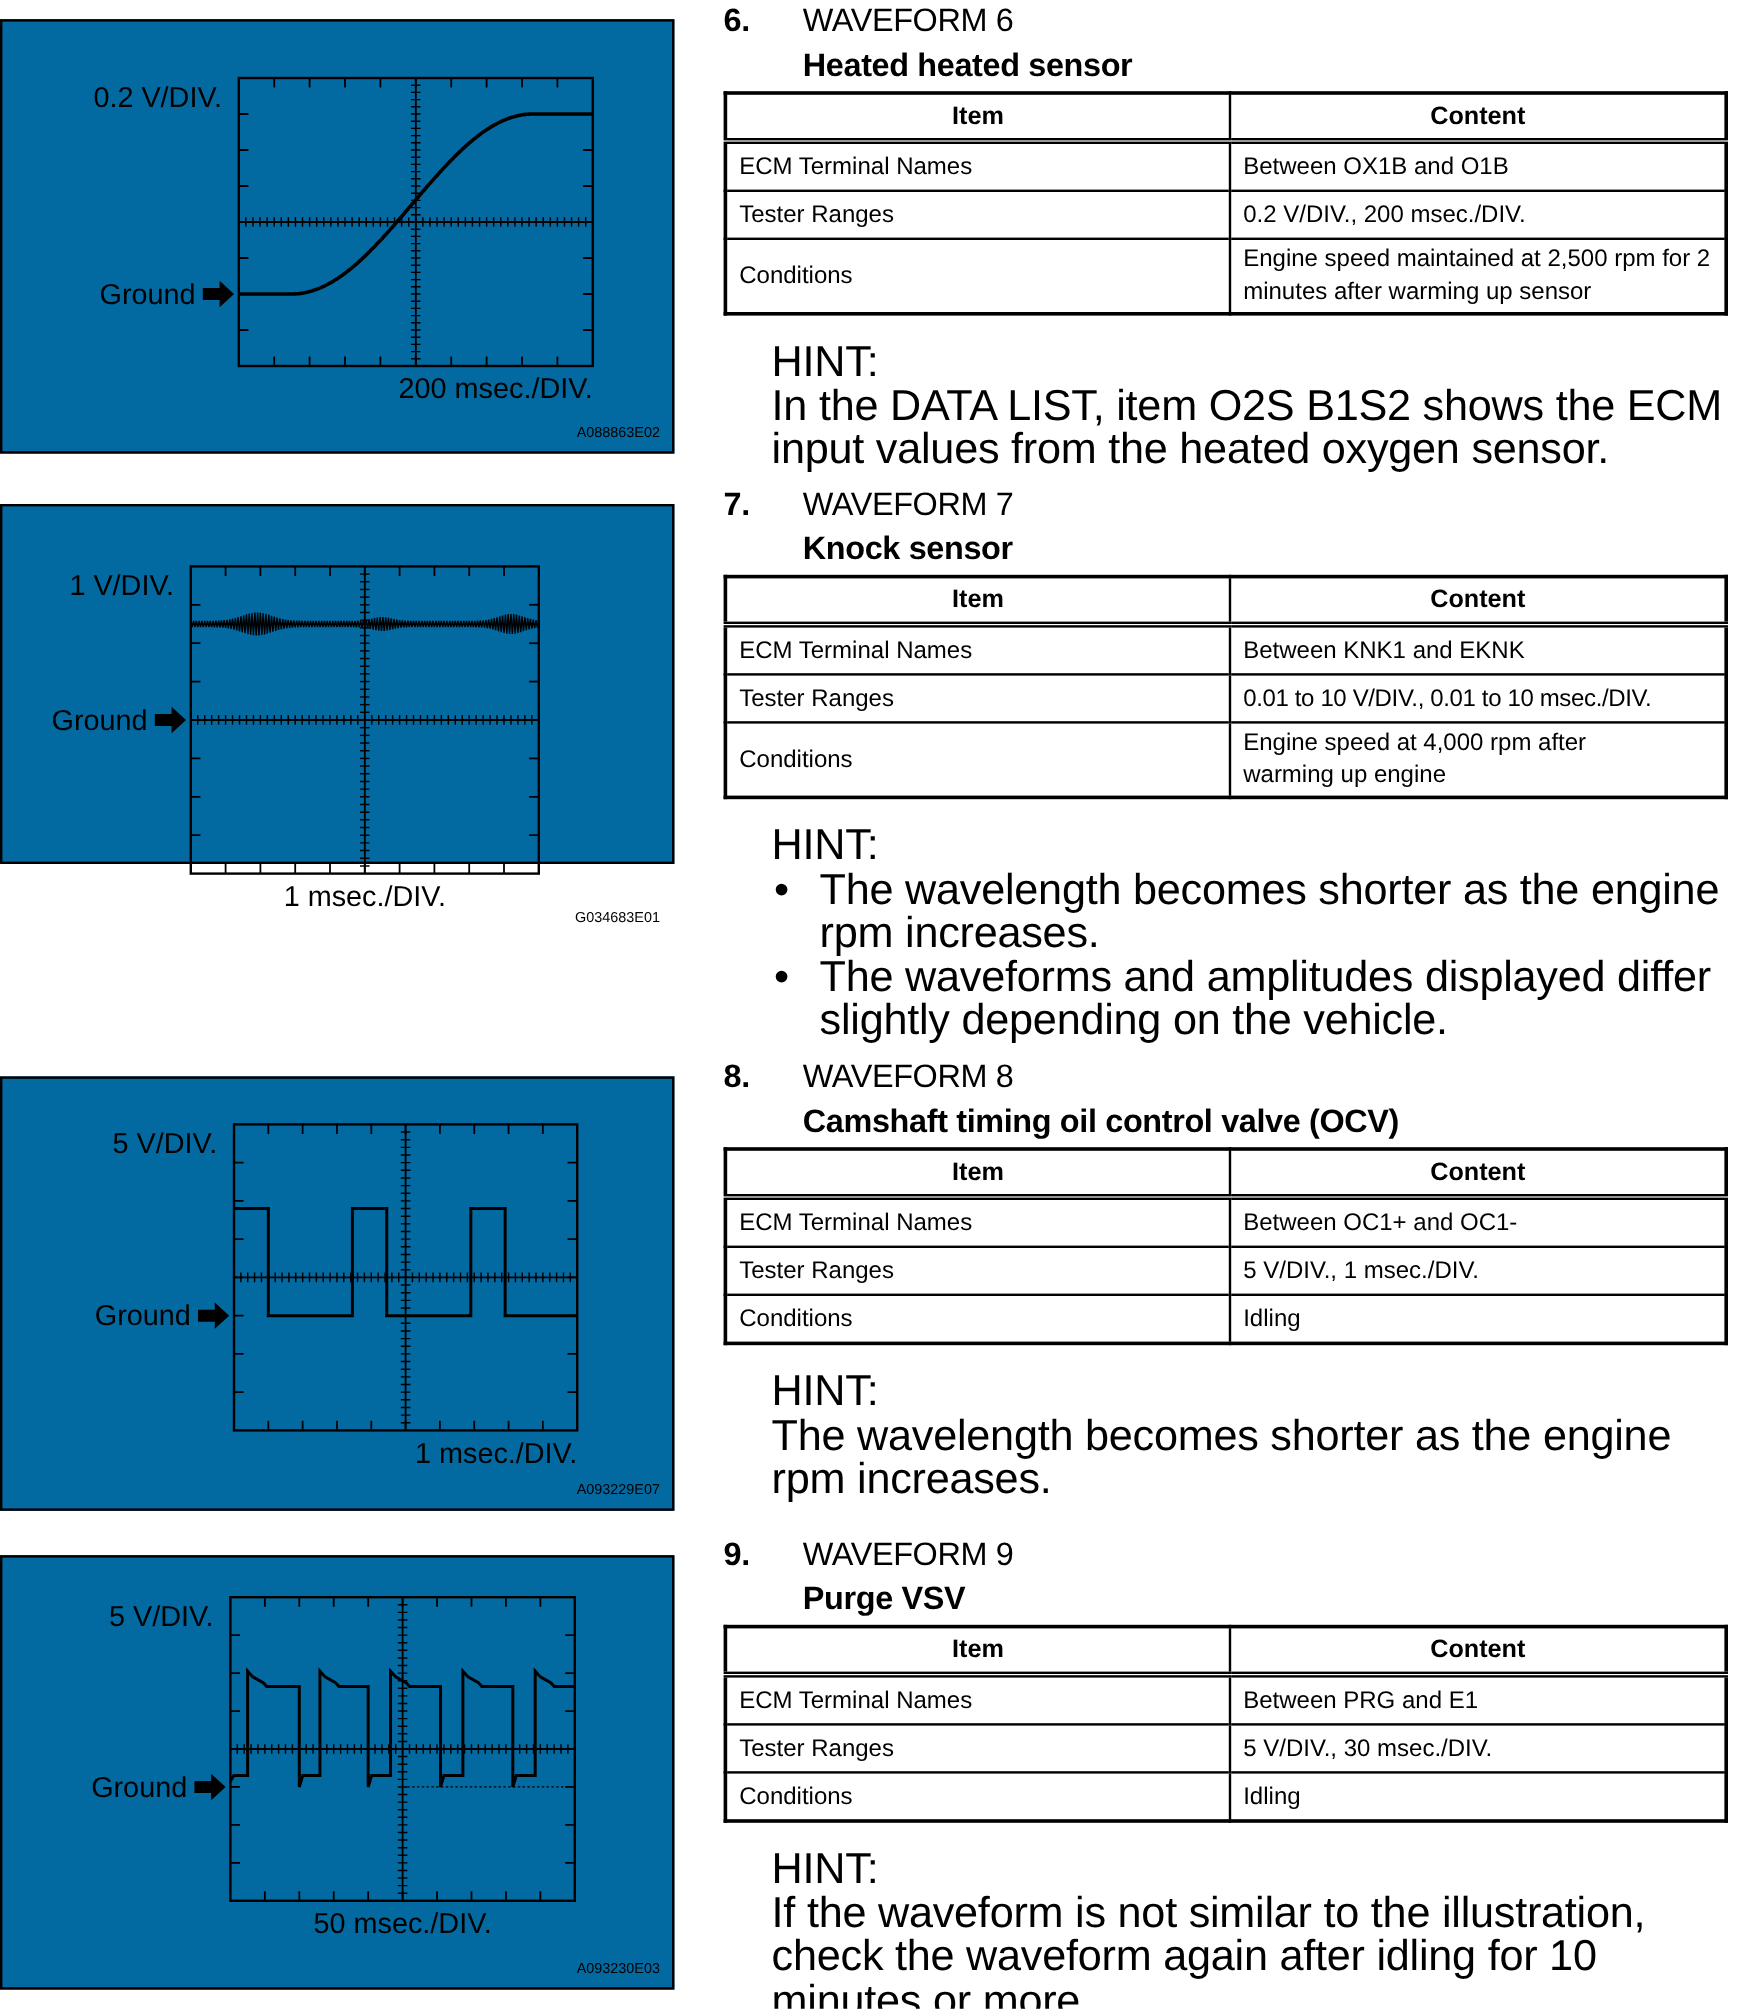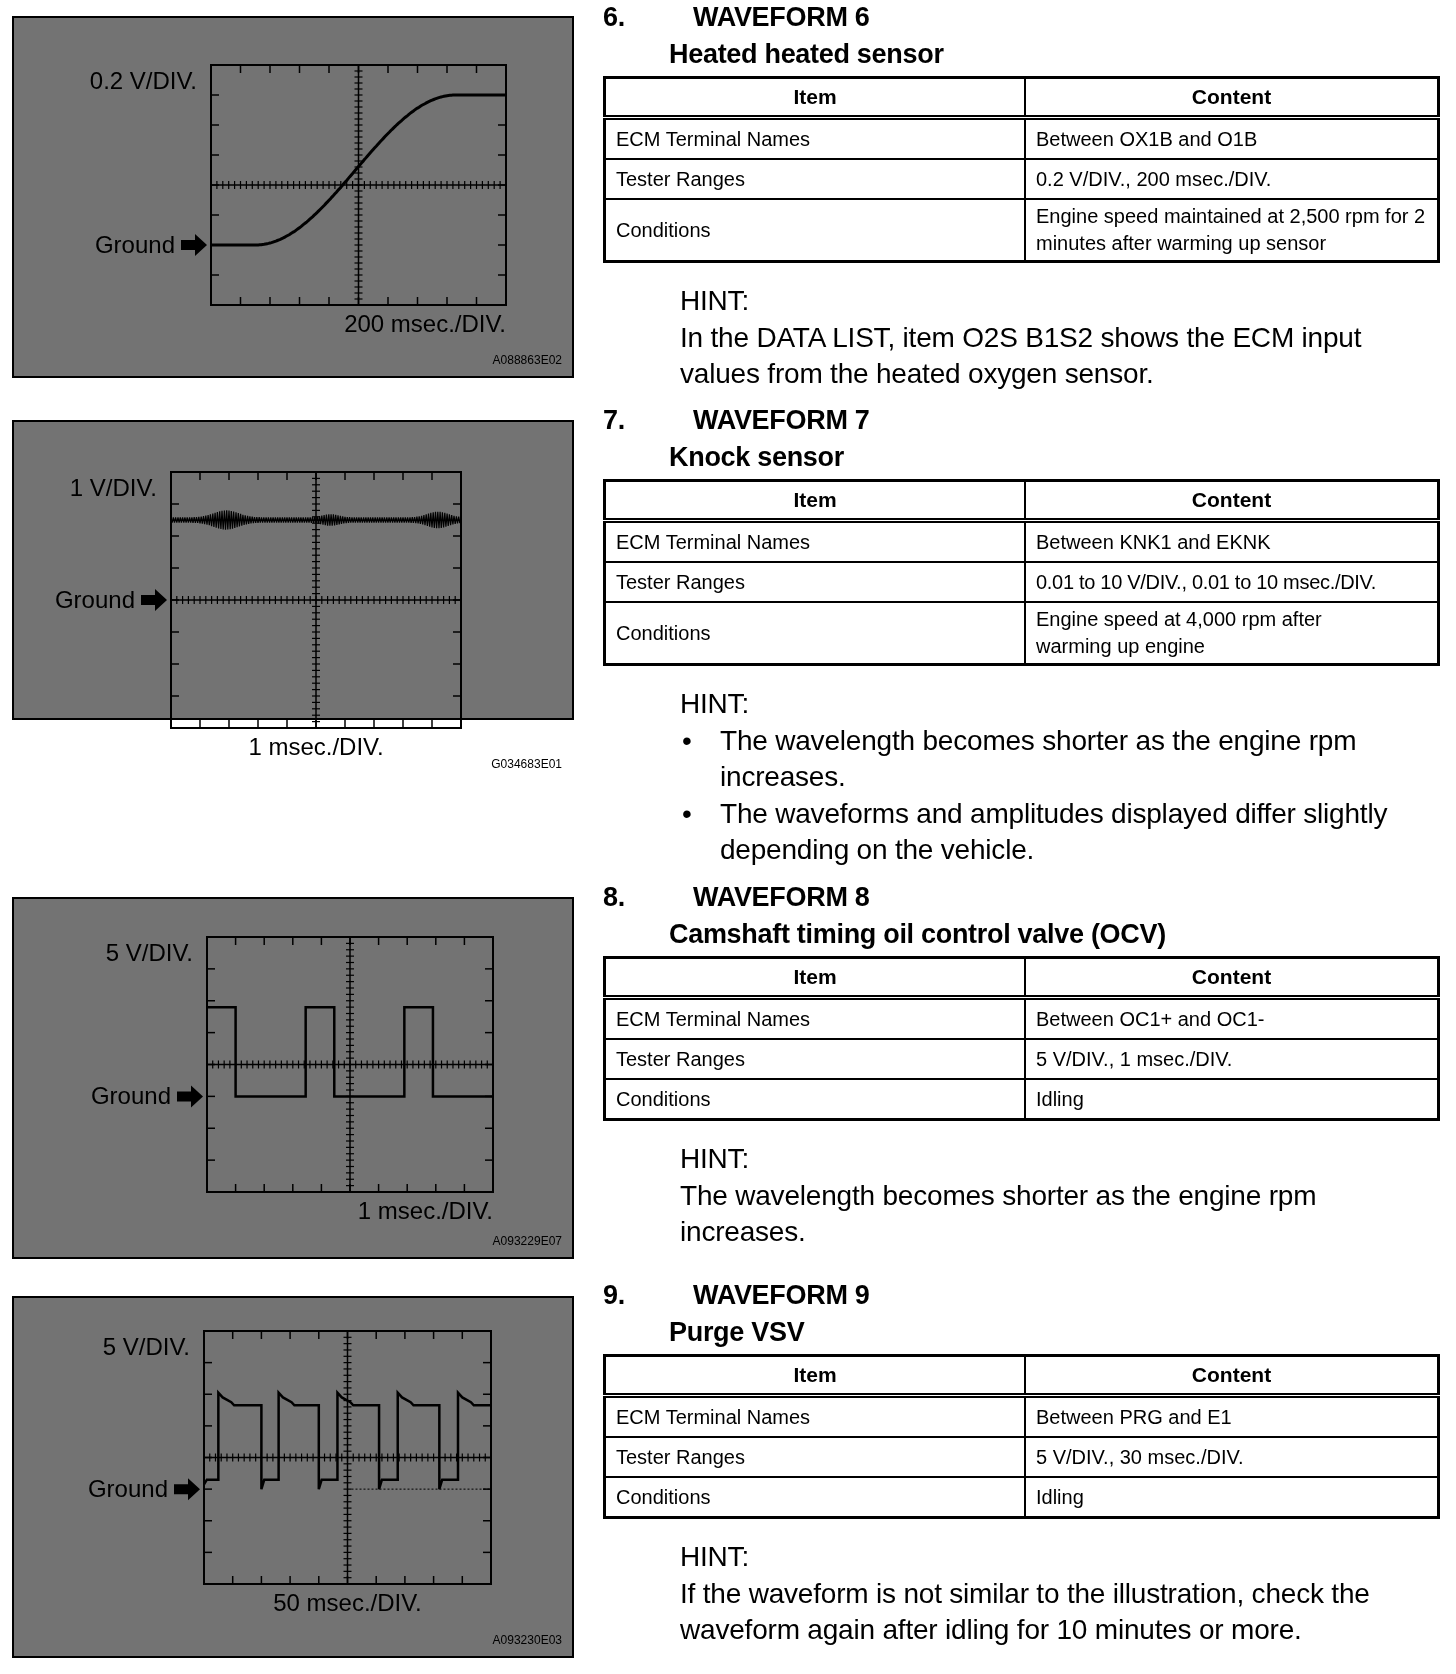--- a/index.html
+++ b/index.html
@@ -1,31 +1,31 @@
 <!DOCTYPE html>
 <html><head>
 <meta charset="utf-8">
 <style>
   html, body { margin: 0; padding: 0; background: #ffffff; }
   body { width: 1456px; height: 1674px; position: relative; overflow: hidden;
          font-family: "Liberation Sans", sans-serif; color: #000; }
-  .fig { position: absolute; left: 12px; width: 562px; border: 2px solid #000; box-sizing: border-box; background: #737373; }
+  .fig { position: absolute; left: 0; width: 562px; border: 2px solid #000; box-sizing: border-box; background: #0369a1; }
   .fig svg { position: absolute; left: 0; top: 0; }
   .section { position: absolute; left: 603px; width: 840px; }
   .sec-head { position: relative; height: 74px; }
   .sec-num { position: absolute; left: 0; top: 0; font-weight: bold; font-size: 27px; letter-spacing: -0.3px; }
-  .sec-title { position: absolute; left: 66px; top: 0; font-weight: bold; font-size: 27px; letter-spacing: -0.3px; margin-left: 24px; }
+  .sec-title { position: absolute; left: 66px; top: 0; font-weight: normal; font-size: 27px; letter-spacing: -0.3px; }
   .sec-sub { position: absolute; left: 66px; top: 37px; font-weight: bold; font-size: 27px; letter-spacing: -0.3px; }
   table.spec { border-collapse: collapse; width: 837px; border: 3px solid #000; table-layout: fixed; }
   table.spec th { font-size: 21px; font-weight: bold; height: 36px; text-align: center;
                   border-left: 2px solid #000; border-bottom: 5px double #000; padding: 0; }
   table.spec td { font-size: 20px; border-left: 2px solid #000; border-top: 2px solid #000;
                   padding: 3px 10px; line-height: 27px; height: 32px; vertical-align: middle; }
   table.spec th:first-child, table.spec td:first-child { border-left: none; width: 418px; }
-  .hint { margin-left: 77px; margin-top: 18px; font-size: 28px; line-height: 36.5px; letter-spacing: -0.2px; }
+  .hint { margin-left: 40px; margin-top: 18px; font-size: 36px; line-height: 36.5px; letter-spacing: -0.2px; }
   .hint .lbl { display: block; }
   .hint ul { list-style: none; margin: 0; padding: 0; }
   .hint li { position: relative; padding-left: 40px; }
   .hint li::before { content: "•"; position: absolute; left: 2px; top: 0; }
 </style>
 </head>
 <body>
 
 <div class="fig" style="top:16px;height:362px;">
   <svg width="558" height="358">

